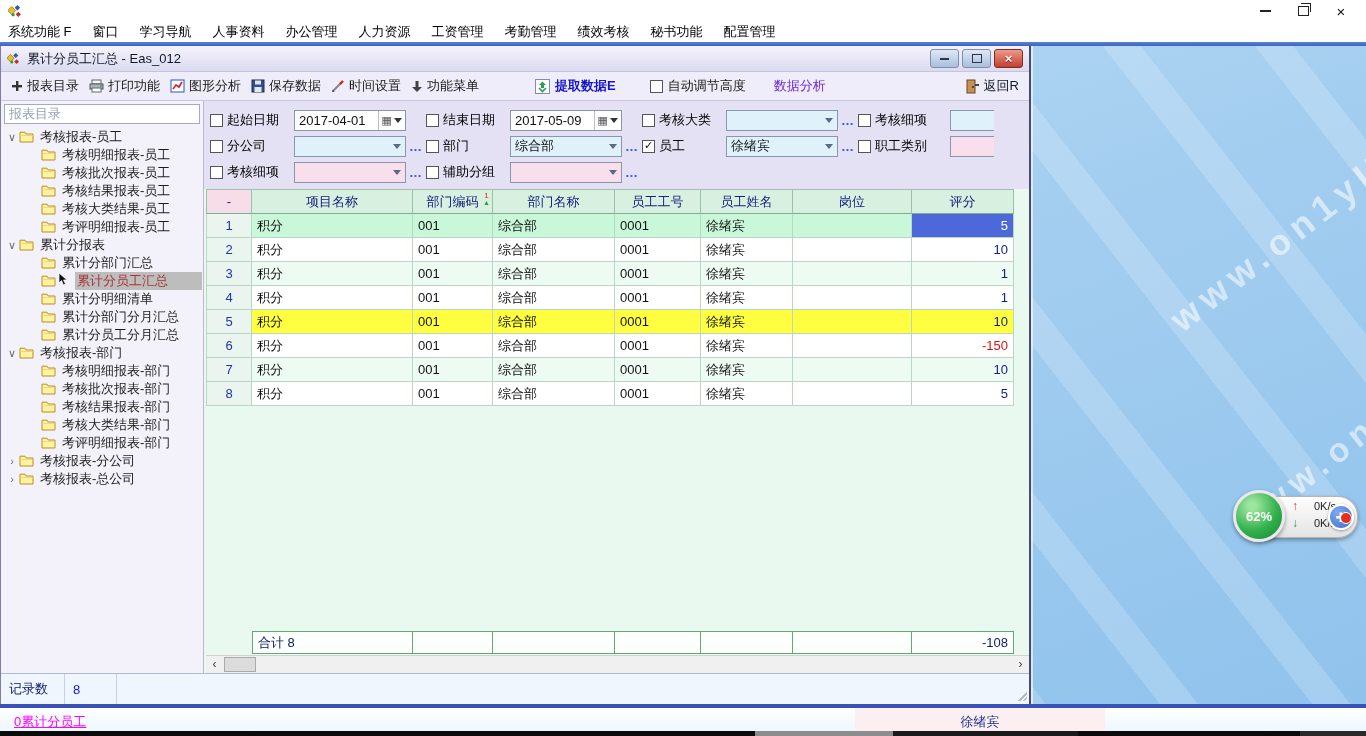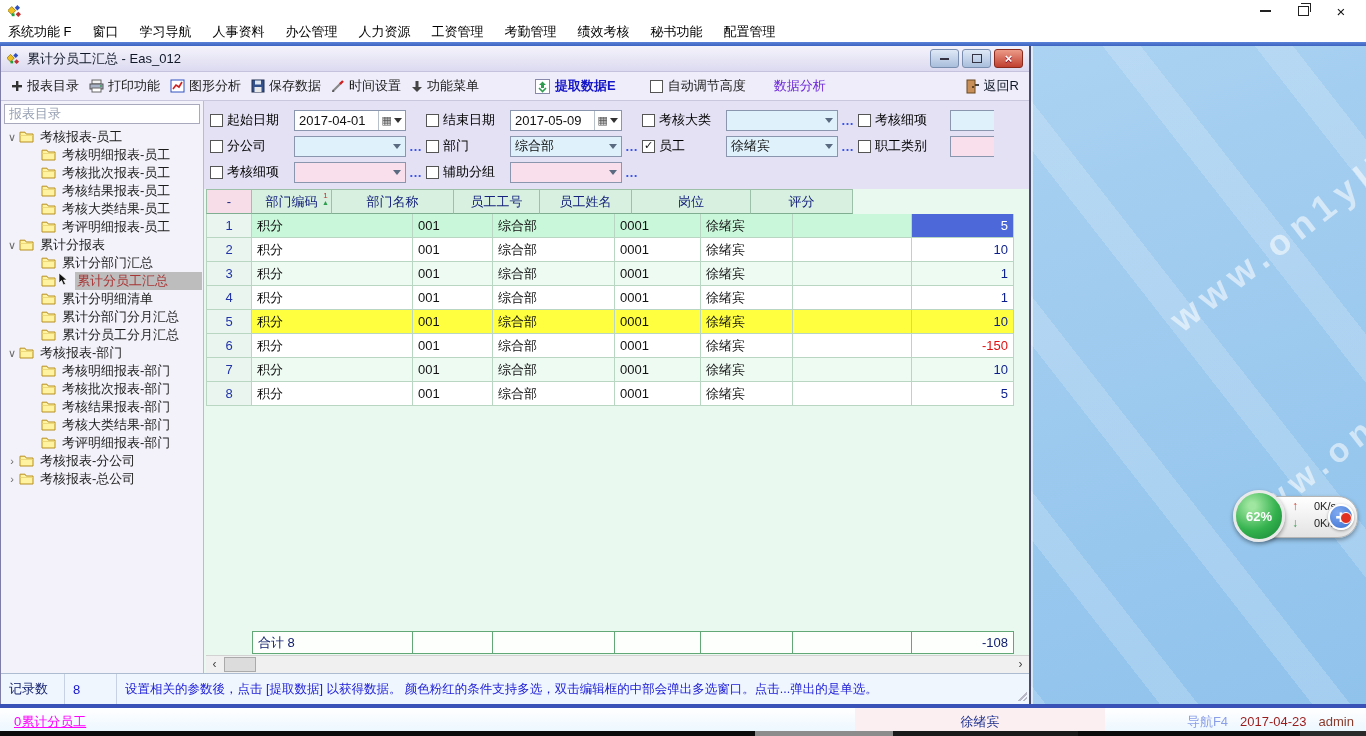--- a/index.html
+++ b/index.html
@@ -615,20 +615,23 @@
                 <span class="f-chev"></span>
               </span>
               <span class="f-dots">…</span>
             </div>
           </div>
 
         <div class="grid-wrap">
           <div class="g-row g-head" id="g-head">
               <span class="g-cell" style="width: 46px;">
                 <span>-</span>
+              </span>
+              <span class="g-cell" style="width: 161px;">
+                <span>项目名称</span>
               </span>
               <span class="g-cell" style="width: 80px;">
                 <span>部门编码</span>
                 <span class="sort-badge">
                   <span class="n">1</span>
                   <span class="a">▲</span>
                 </span>
               </span>
               <span class="g-cell" style="width: 122px;">
                 <span>部门名称</span>
@@ -745,33 +748,27 @@
             <span class="hs-sp"></span>
             <span class="hs-arrow">›</span>
           </div>
         </div>
       </div>
     </div>
 
     <div class="statusbar">
       <span class="sb-sec sb-rec">记录数</span>
       <span class="sb-sec sb-val">8</span>
-      <span class="sb-sec sb-hint">设置相关的参数後，点击 [提取数据] 以获得数据。 颜色粉红的条件支持多选，双击编辑框的中部会弹出多选窗口。点击...弹出的是单选。</span>
       <span class="sb-grip"></span>
     </div>
   </div>
 
   <div class="app-bottom">
     <span class="ab-left">0累计分员工</span>
     <span class="ab-emp">徐绪宾</span>
-    <span class="ab-right">
-      <span class="ab-nav">导航F4</span>
-      <span class="ab-date">2017-04-23</span>
-      <span class="ab-user">admin</span>
-    </span>
   </div>
 
   <div class="os-taskbar">
     <span class="os-seg" style="left:755px;width:138px;background:#8c8c8c;"></span>
     <span class="os-seg" style="left:893px;width:185px;background:#1a1a1a;"></span>
     <span class="os-seg" style="left:1300px;width:66px;background:#2a2a2a;"></span>
   </div>
 
 </div>
 

